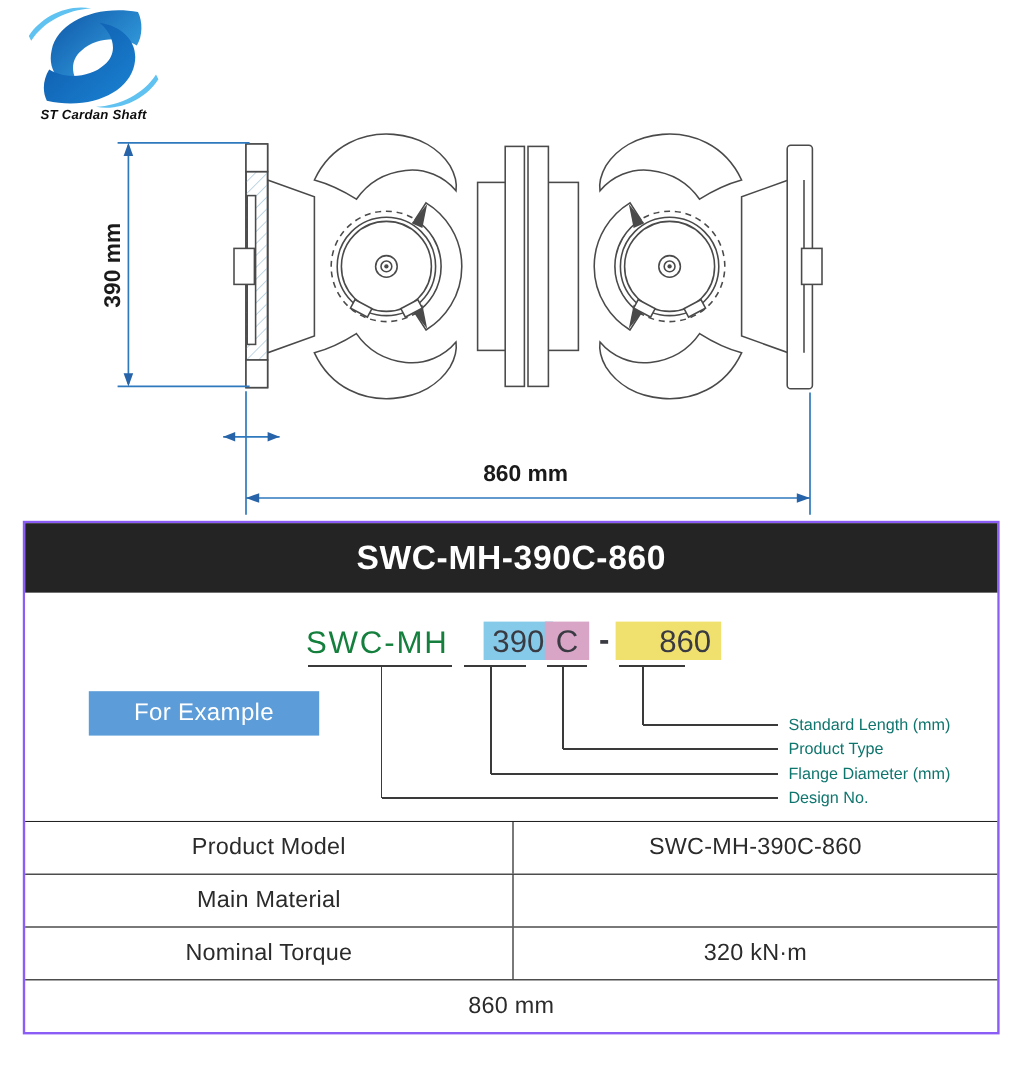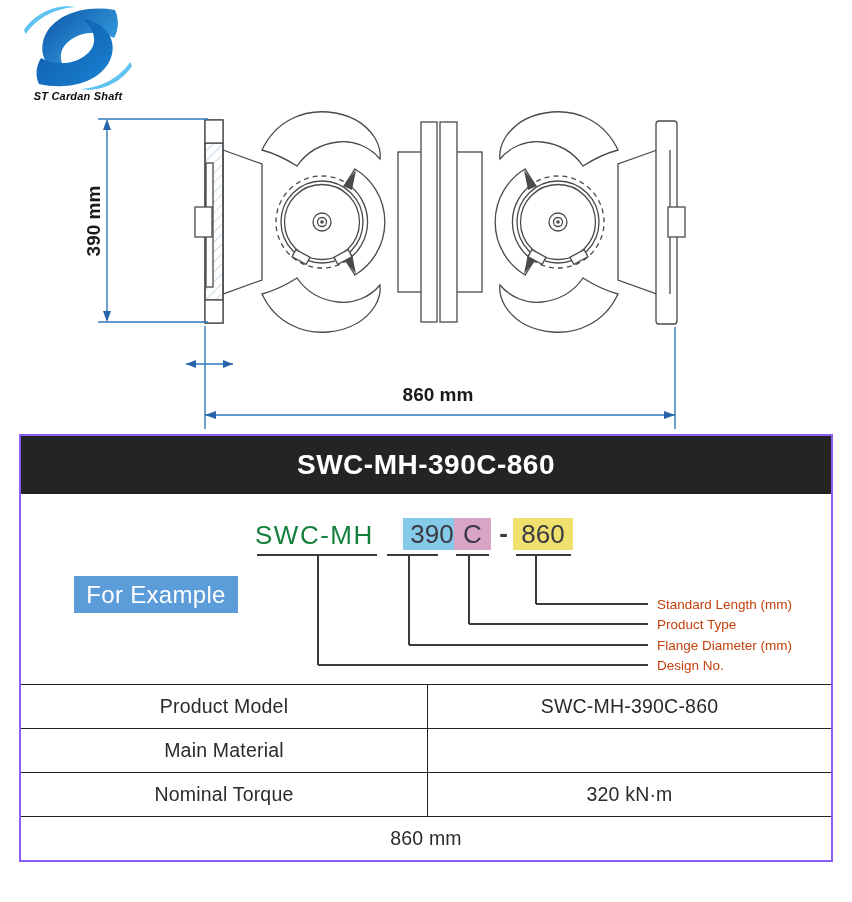--- a/index.html
+++ b/index.html
@@ -27,42 +27,42 @@
     border:2px solid #8b5cf6;background:#fff;
   }
   .spec-header{
     height:58px;background:#242424;color:#ffffff;
     display:flex;align-items:center;justify-content:center;
     font-size:28px;font-weight:bold;letter-spacing:.5px;
   }
   .example-area{position:relative;height:190px;background:#fff;}
   .leader-svg{position:absolute;left:0;top:0;}
   .chip{
-    position:absolute;left:53px;top:82px;width:164px;height:37px;
-    background:#5b9cd9;color:#ffffff;font-size:24px;
+    position:absolute;left:53px;top:82px;width:192px;height:37px;
+    background:#5b9cd9;color:#ffffff;font-size:20px;
     display:flex;align-items:center;justify-content:center;letter-spacing:.3px;
   }
   .code-prefix{
     position:absolute;left:234px;top:26px;height:30px;line-height:30px;
     font-size:26px;color:#15803d;letter-spacing:1.5px;white-space:nowrap;
   }
   .code-box{
     position:absolute;top:24px;height:32px;line-height:32px;text-align:center;
     font-size:26px;color:#3a3a42;
   }
   .code-flange{left:362px;width:58px;background:#85cae9;margin-left:20px;}
   .code-type{left:433px;width:37px;background:#d8a5c6;}
   .code-dash{
     position:absolute;left:473px;top:24px;width:19px;height:32px;line-height:30px;
     text-align:center;font-size:26px;font-weight:bold;color:#3a3a42;background:transparent;
   }
-  .code-length{left:492px;width:60px;background:#f0e06e;}
+  .code-length{left:492px;width:60px;background:#f0e06e;padding-left:28px;}
   .callout{
     position:absolute;left:636px;transform:translateY(-50%);
-    font-size:13.5px;color:#c2410c;white-space:nowrap;
+    font-size:13.5px;color:#0f766e;white-space:nowrap;
   }
 
   
   .spec-table{width:100%;text-align:right;}
   .spec-row{display:flex;height:43px;border-top:1.5px solid #222;}
   .spec-cell{
     display:flex;align-items:center;justify-content:center;
     font-size:19.5px;color:#2b2b2b;letter-spacing:.2px;
   }
   .spec-cell.label{width:406px;border-right:1.5px solid #222;}

